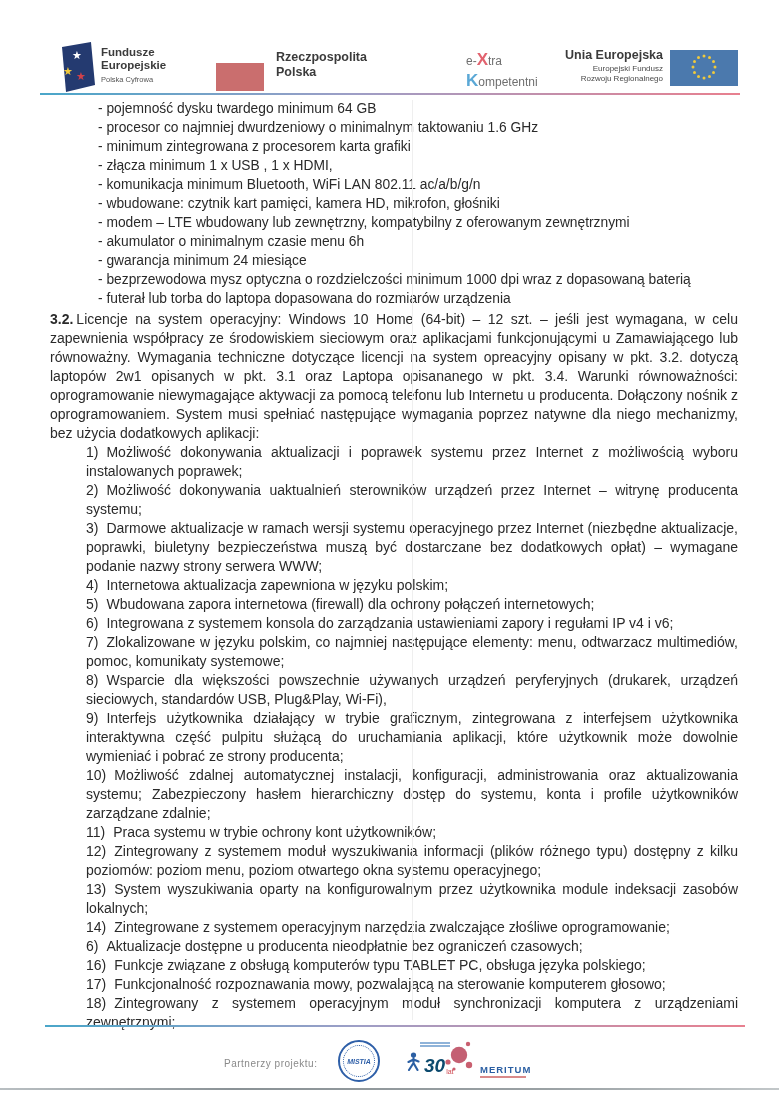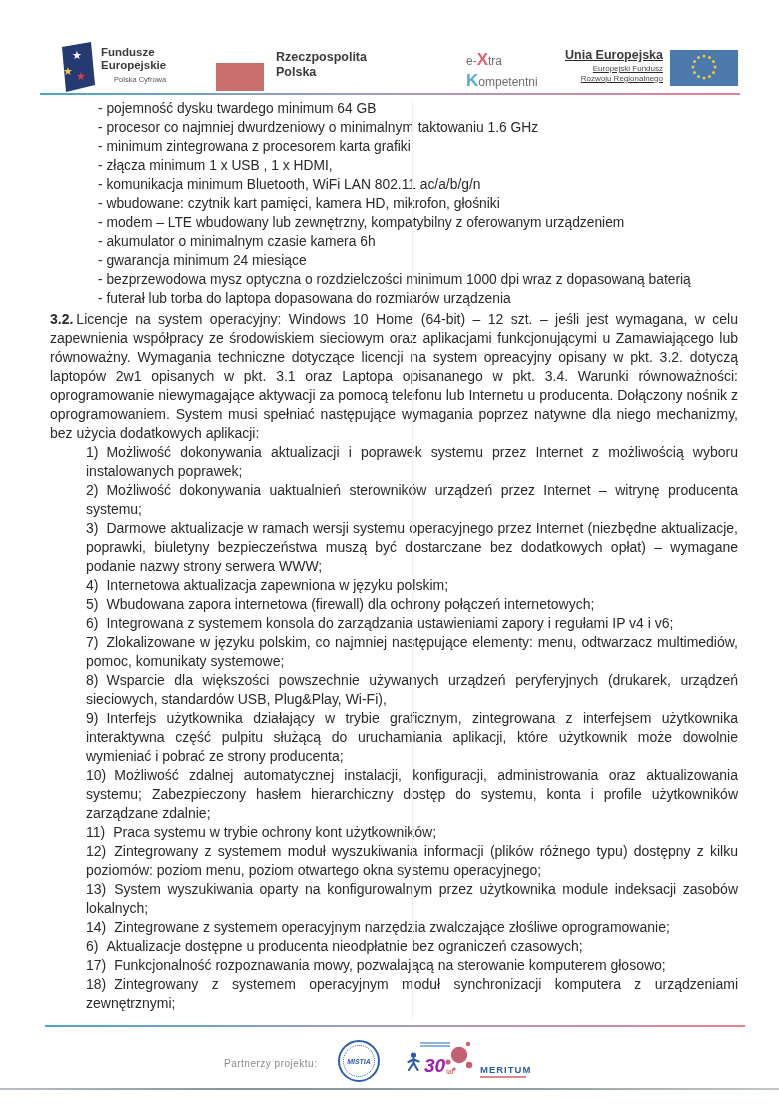--- a/index.html
+++ b/index.html
@@ -10,30 +10,30 @@
     font-family:"Liberation Sans",sans-serif;
     color:#2a2a2a;
     overflow:hidden;
     margin:0 auto;
   }
   
   .header{position:absolute;left:0;top:0;width:779px;height:100px;}
   .fe-logo{position:absolute;left:57px;top:42px;display:flex;}
   .fe-text{margin-left:6px;padding-top:4px;}
   .fe-title{font-size:11.5px;font-weight:bold;line-height:13px;color:#3b3b3b;}
-  .fe-sub{font-size:7.5px;color:#555;margin-top:3px;text-align:right;}
+  .fe-sub{font-size:7.5px;color:#555;margin-top:3px;}
   .rp-flag{position:absolute;left:216px;top:50px;width:48px;height:41px;}
   .rp-flag .white{height:13px;background:#ffffff;}
   .rp-flag .red{height:28px;background:#ca6e6e;}
   .rp-text{position:absolute;left:276px;top:50px;font-size:12.5px;font-weight:bold;line-height:15px;color:#3b3b3b;}
   .extra-logo{position:absolute;left:466px;top:52px;font-size:12px;color:#6f6f6f;line-height:15px;}
   .extra-x{color:#e2636f;font-weight:bold;font-size:17px;}
   .extra-k{color:#5ba8d6;font-weight:bold;font-size:17px;}
   .extra-row2{margin-top:4px;text-align:center;}
-  .ue-text{position:absolute;left:543px;top:48px;width:120px;text-align:right;text-decoration:underline;}
+  .ue-text{position:absolute;left:543px;top:48px;width:120px;text-align:right;}
   .ue-title{font-size:12.5px;font-weight:bold;color:#3b3b3b;line-height:14px;}
   .ue-sub{font-size:8px;color:#4a4a4a;line-height:9.5px;margin-top:2px;}
   .eu-flag{position:absolute;left:670px;top:50px;width:68px;height:36px;background:#4b79ad;}
   .hdr-divider{position:absolute;left:40px;top:93px;width:700px;height:2px;
     background:linear-gradient(to right,#4aa6c9,#9e9ec6 45%,#e8808f);}
   
   .content{position:absolute;left:50px;top:99px;width:688px;font-size:14px;line-height:19px;}
   .spec-list{padding-left:48px;font-size:13.8px;}
   .spec-list div{white-space:nowrap;}
   .para{text-align:justify;margin-top:2px;}
@@ -47,21 +47,21 @@
   .partners-label{position:absolute;left:224px;top:1058px;font-size:10px;color:#8a8a8a;letter-spacing:.5px;}
   .mistia{position:absolute;left:338px;top:1040px;width:38px;height:38px;border:2px solid #2e5fa8;
     border-radius:50%;display:flex;align-items:center;justify-content:center;}
   .mistia-inner{width:30px;height:30px;border:1px dotted #2e5fa8;border-radius:50%;
     display:flex;align-items:center;justify-content:center;
     font-size:7px;font-weight:bold;font-style:italic;color:#2e5fa8;}
   .lat30{position:absolute;left:406px;top:1041px;width:58px;}
   .lat30-top{height:10px;}
   .lat30-top div{height:2px;background:#8fb3d9;margin:1px 0 0 14px;width:30px;}
   .lat30-row{display:flex;align-items:flex-end;}
-  .lat30-num{color:#a21caf;font-weight:bold;font-style:italic;font-size:19px;line-height:19px;margin-left:3px;}
+  .lat30-num{color:#0c4a6e;font-weight:bold;font-style:italic;font-size:19px;line-height:19px;margin-left:3px;}
   .lat30-lat{color:#cf4a52;font-size:7px;margin-left:1px;}
   .meritum{position:absolute;left:442px;top:1040px;display:flex;align-items:flex-end;}
   .meritum-text{margin-left:4px;}
   .meritum-name{color:#2b5fa3;font-weight:bold;font-size:9.5px;letter-spacing:1px;}
   .meritum-sub{height:2px;width:46px;background:#d98a8a;margin-top:1px;}
   
   .fold-line{position:absolute;left:412px;top:100px;width:1px;height:920px;background:#efefef;}
   .scan-edge{position:absolute;left:0;top:1088px;width:779px;height:2px;
     background:linear-gradient(to right,#b9bfc2,#8a9296 30%,#9aa1a4 70%,#c2c7c9);}
 </style>
@@ -135,22 +135,22 @@
 
   <div class="content">
 
     <div class="spec-list">
       <div>- pojemność dysku twardego minimum 64 GB</div>
       <div>- procesor co najmniej dwurdzeniowy o minimalnym taktowaniu 1.6 GHz</div>
       <div>- minimum zintegrowana z procesorem karta grafiki</div>
       <div>- złącza minimum 1 x USB , 1 x HDMI,</div>
       <div>- komunikacja minimum Bluetooth, WiFi LAN 802.11 ac/a/b/g/n</div>
       <div>- wbudowane: czytnik kart pamięci, kamera HD, mikrofon, głośniki</div>
-      <div>- modem – LTE wbudowany lub zewnętrzny,  kompatybilny z oferowanym urządzeniem</div>
-      <div>- akumulator o minimalnym czasie kamera 6h</div>
+      <div>- modem – LTE wbudowany lub zewnętrzny,  kompatybilny z oferowanym zewnętrznymi</div>
+      <div>- akumulator o minimalnym czasie menu 6h</div>
       <div>- gwarancja minimum 24 miesiące</div>
       <div>- bezprzewodowa mysz optyczna o rozdzielczości minimum 1000 dpi wraz z dopasowaną baterią</div>
       <div>- futerał lub torba do laptopa dopasowana do rozmiarów urządzenia</div>
     </div>
 
     <div class="para">
       <span class="secnum">3.2.</span><span>Licencje na system operacyjny: Windows 10 Home (64-bit) – 12 szt. –  jeśli  jest  wymagana,  w  celu zapewnienia    współpracy    ze  środowiskiem  sieciowym  oraz  aplikacjami  funkcjonującymi  u Zamawiającego  lub  równoważny.  Wymagania  techniczne  dotyczące  licencji  na  system  opreacyjny opisany w pkt. 3.2. dotyczą laptopów 2w1 opisanych w pkt. 3.1 oraz Laptopa opisananego w pkt. 3.4. Warunki równoważności: oprogramowanie niewymagające aktywacji za pomocą telefonu lub Internetu u producenta. Dołączony nośnik z oprogramowaniem.  System musi spełniać następujące wymagania poprzez natywne  dla  niego mechanizmy, bez użycia dodatkowych aplikacji:</span>
     </div>
 
     <div class="reqs">
@@ -162,20 +162,21 @@
       <div class="req"><span class="num">6)</span><span>Integrowana z systemem konsola do zarządzania ustawieniami zapory i regułami IP v4 i v6;</span></div>
       <div class="req"><span class="num">7)</span><span>Zlokalizowane w języku polskim, co najmniej następujące elementy: menu, odtwarzacz multimediów,  pomoc,  komunikaty systemowe;</span></div>
       <div class="req"><span class="num">8)</span><span>Wsparcie dla większości powszechnie używanych urządzeń peryferyjnych (drukarek, urządzeń sieciowych,  standardów  USB, Plug&amp;Play, Wi-Fi),</span></div>
       <div class="req"><span class="num">9)</span><span>Interfejs użytkownika działający w trybie graficznym, zintegrowana z interfejsem użytkownika interaktywna część pulpitu służącą do uruchamiania aplikacji, które użytkownik może dowolnie wymieniać i pobrać ze strony producenta;</span></div>
       <div class="req"><span class="num">10)</span><span>Możliwość zdalnej automatycznej instalacji, konfiguracji, administrowania oraz aktualizowania systemu; Zabezpieczony  hasłem hierarchiczny dostęp do systemu, konta i profile użytkowników zarządzane zdalnie;</span></div>
       <div class="req"><span class="num">11)</span><span>Praca systemu w trybie ochrony kont użytkowników;</span></div>
       <div class="req"><span class="num">12)</span><span>Zintegrowany z systemem moduł wyszukiwania informacji (plików różnego typu) dostępny z kilku poziomów: poziom menu, poziom otwartego okna systemu operacyjnego;</span></div>
       <div class="req"><span class="num">13)</span><span>System wyszukiwania oparty na konfigurowalnym przez użytkownika module indeksacji zasobów lokalnych;</span></div>
       <div class="req"><span class="num">14)</span><span>Zintegrowane z systemem operacyjnym narzędzia zwalczające złośliwe oprogramowanie;</span></div>
       <div class="req"><span class="num">6)</span><span>Aktualizacje dostępne u producenta nieodpłatnie bez ograniczeń czasowych;</span></div>
+      <div class="req"><span class="num">16)</span><span>Funkcje związane z obsługą komputerów typu TABLET PC, obsługa języka polskiego;</span></div>
       <div class="req"><span class="num">17)</span><span>Funkcjonalność rozpoznawania mowy, pozwalającą na sterowanie komputerem głosowo;</span></div>
       <div class="req"><span class="num">18)</span><span>Zintegrowany z systemem operacyjnym moduł synchronizacji komputera z urządzeniami zewnętrznymi;</span></div>
     </div>
   </div>
 
   <div class="ftr-divider"></div>
 
   <div class="partners-label">Partnerzy projektu:</div>
 
   <div class="mistia">

